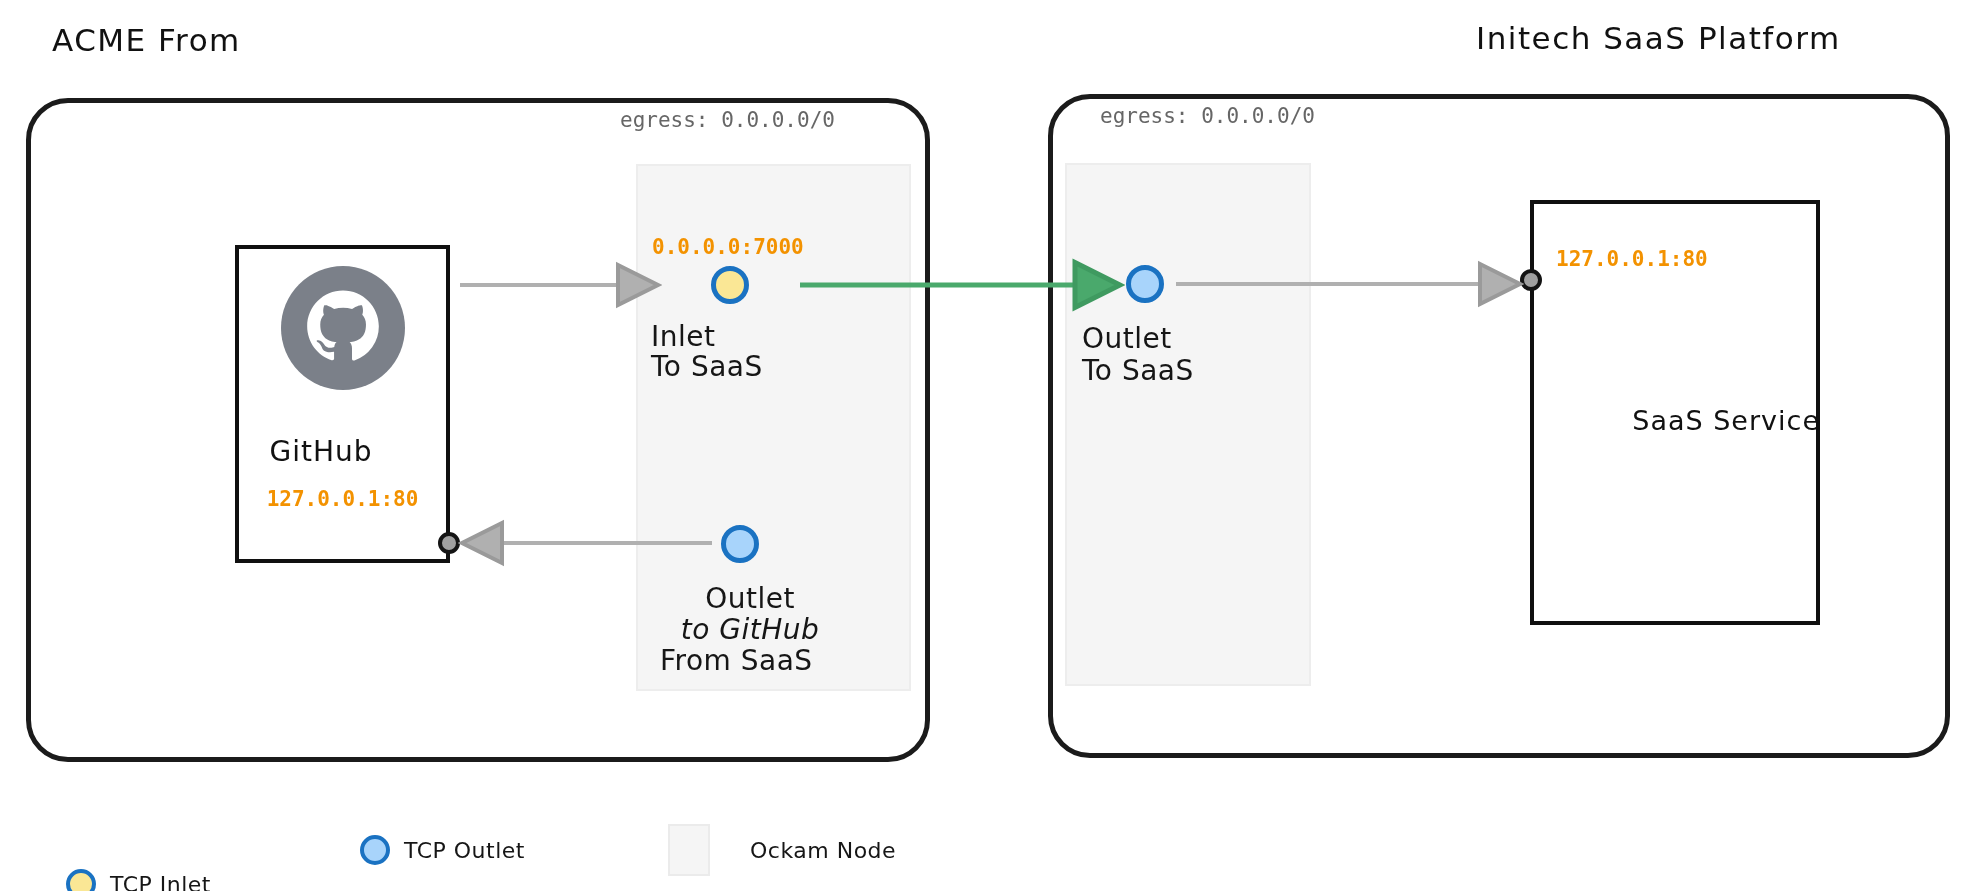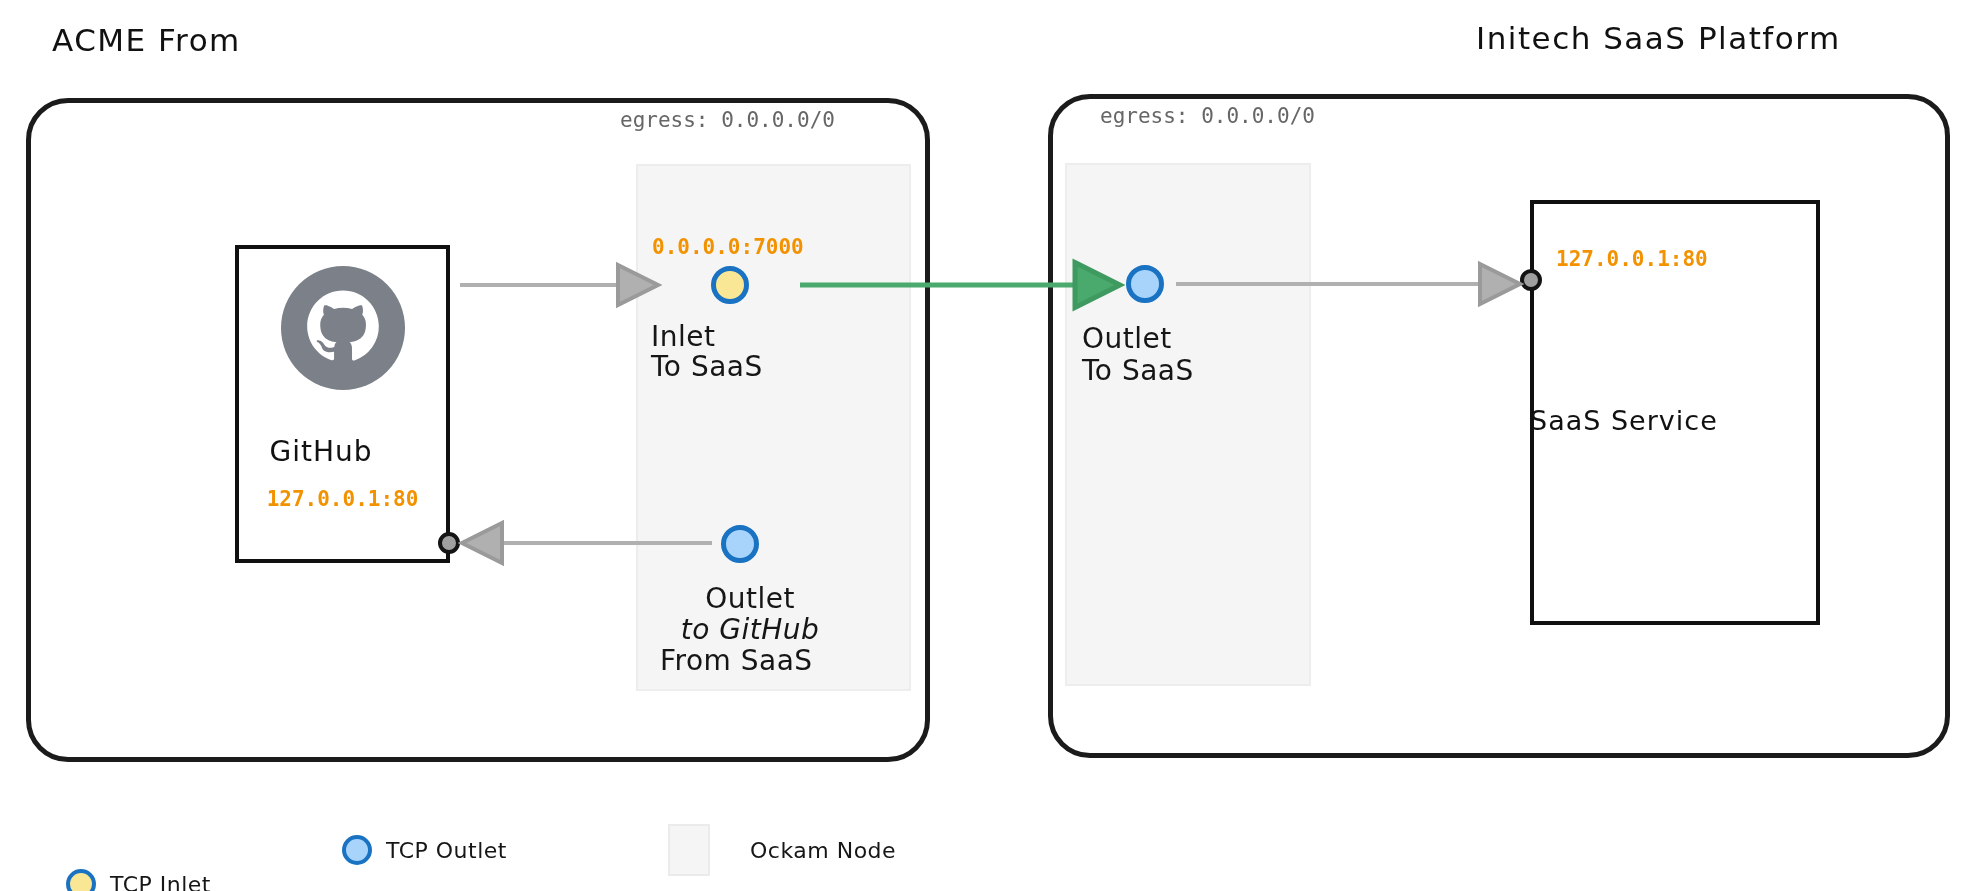--- a/index.html
+++ b/index.html
@@ -128,21 +128,21 @@
     font-size: 28px;
     color: #111111;
     text-align: center;
     white-space: nowrap;
     letter-spacing: 1px;
   }
   .svc-name {
     position: absolute;
     font-size: 27px;
     color: #111111;
-    text-align: left;
+    text-align: right;
     white-space: nowrap;
     letter-spacing: 1px;
   }
 
   
   .legend-item {
     position: absolute;
     display: flex;
     align-items: center;
     gap: 14px;
@@ -256,21 +256,21 @@
     <line x1="1176" y1="284" x2="1512" y2="284" stroke="#b0b0b0" stroke-width="4" marker-end="url(#arrow-gray)"></line>
 
     <line x1="712" y1="543" x2="470" y2="543" stroke="#b0b0b0" stroke-width="4" marker-end="url(#arrow-gray-rev)"></line>
   </svg>
 
   <div class="legend-item" style="left:66px; top:869px;">
     <span class="legend-swatch-circle" style="background:#fae795; border:4px solid #1a72c2;"></span>
     <span class="legend-text hand">TCP Inlet</span>
   </div>
 
-  <div class="legend-item" style="left:342px; top:835px;">
+  <div class="legend-item" style="left:360px; top:835px;">
     <span class="legend-swatch-circle" style="background:#a8d4fb; border:4px solid #1a72c2;"></span>
     <span class="legend-text hand">TCP Outlet</span>
   </div>
 
   <div class="legend-item" style="left:668px; top:824px; gap:40px;">
     <span class="legend-swatch-square"></span>
     <span class="legend-text hand">Ockam Node</span>
   </div>
 
 </div>

